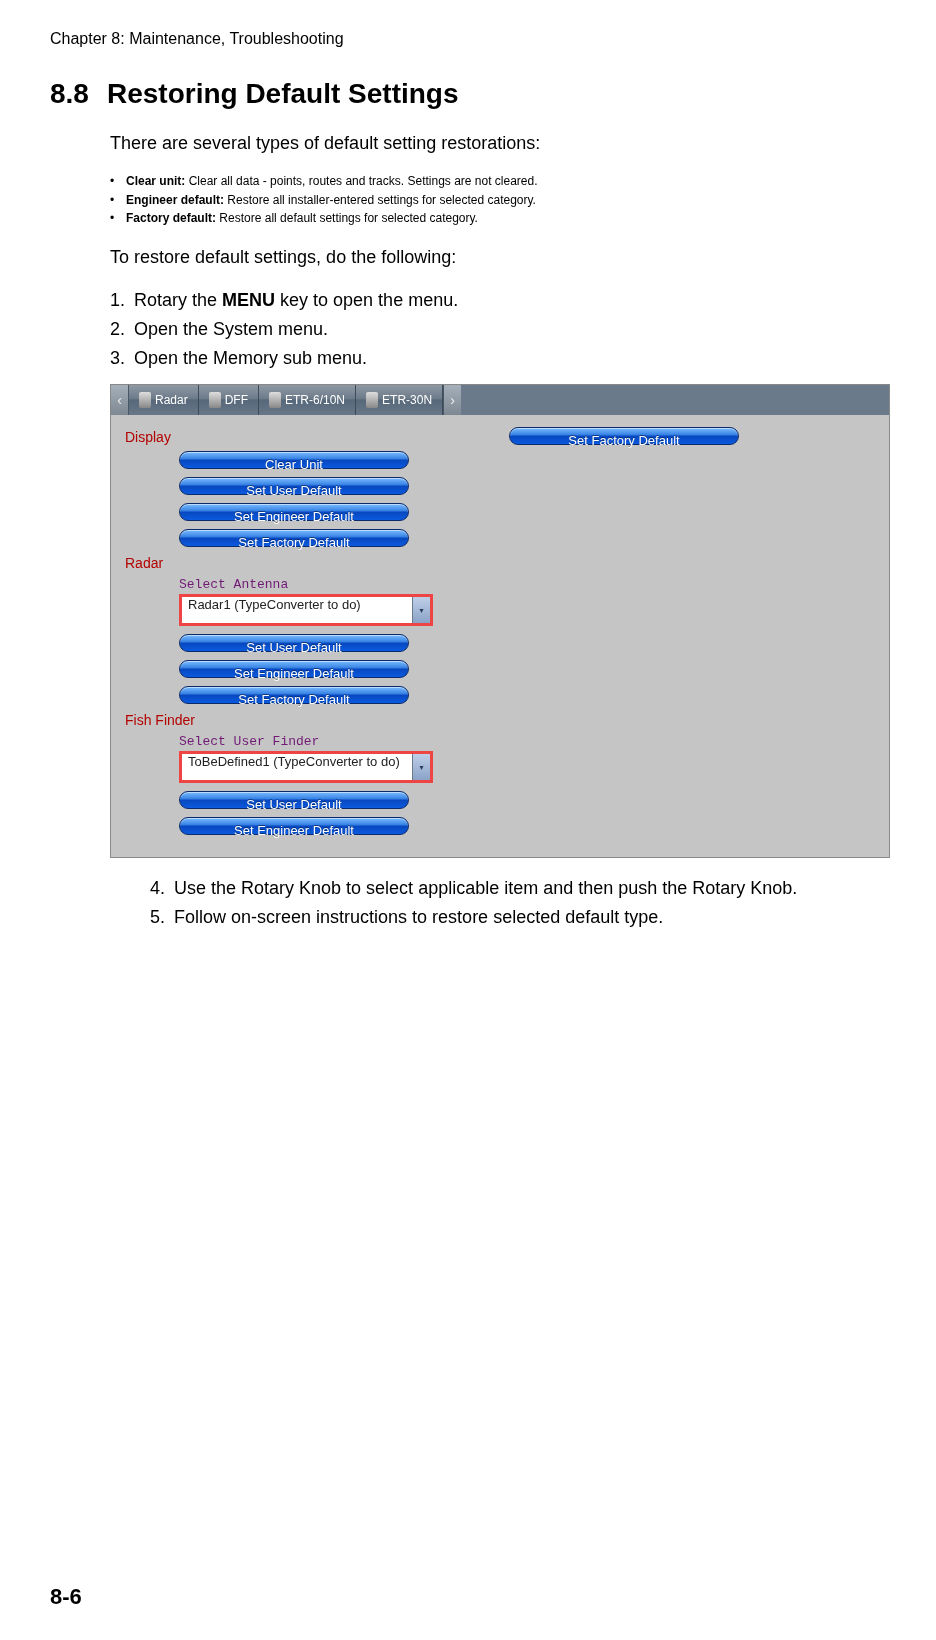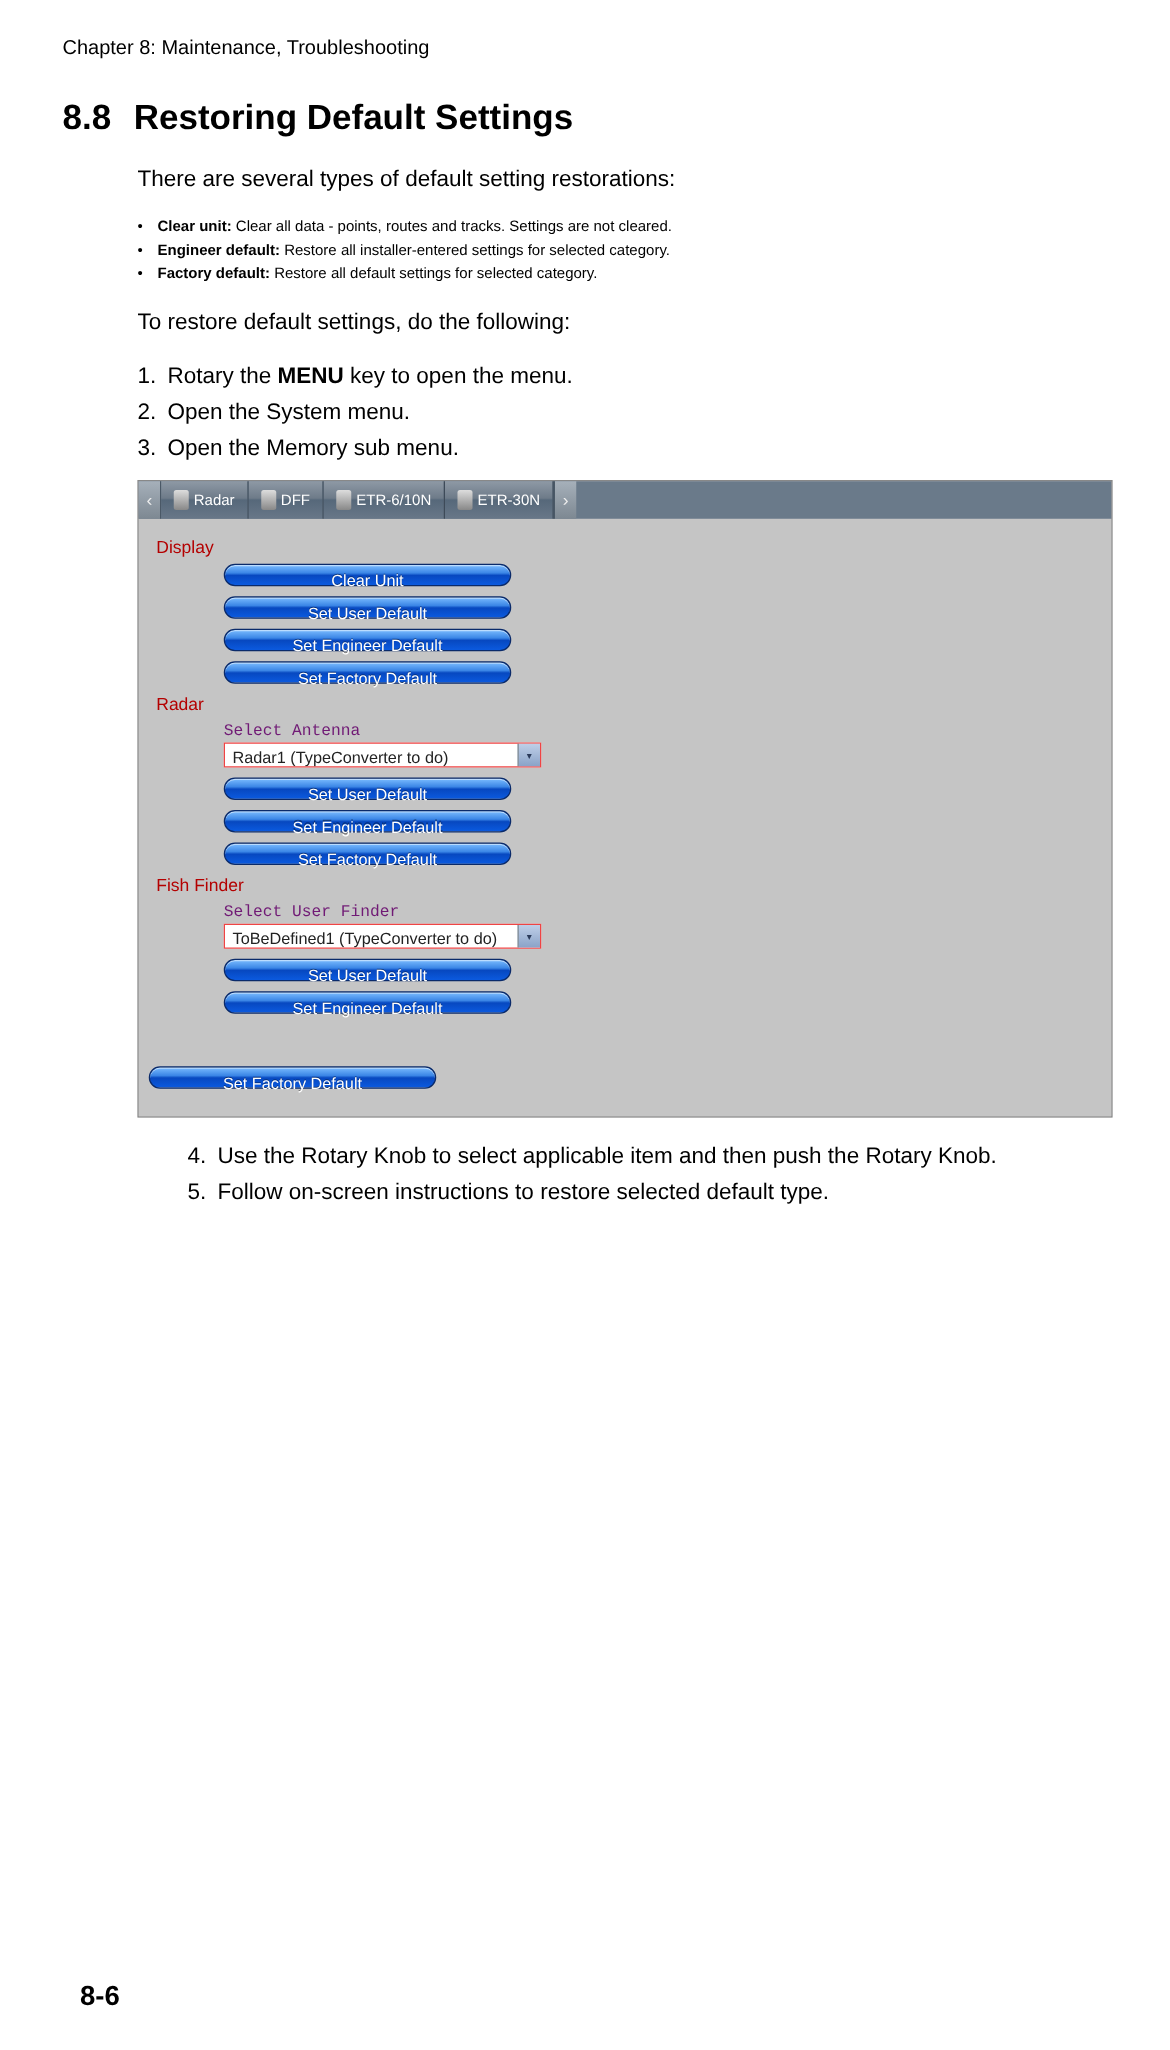--- a/index.html
+++ b/index.html
@@ -60,21 +60,21 @@
     counter-increment: step;
     content: counter(step) ".";
     position: absolute;
     left: 0;
   }
   .ol.start4 { counter-reset: step 3; margin-left: 100px; }
   .bold { font-weight: bold; }
   .page-num {
     position: absolute;
     bottom: 30px;
-    left: 64px;
+    left: 50px;
     font-size: 22px;
     font-weight: bold;
   }
 
   
   .ui-figure {
     margin: 8px 0 16px 60px;
     width: 780px;
     border: 1px solid #888;
     background: #c5c5c5;
@@ -115,21 +115,20 @@
   .tab.fill { flex:1; }
   .tab.active {
     background: linear-gradient(to bottom, #f2f2f2 0%, #e0e0e0 100%);
     color: #888;
   }
   .panel-body {
     background: #c5c5c5;
     padding: 8px 8px 14px 8px;
     display: flex;
     gap: 30px;
-    flex-direction: column;
   }
   .col { flex: 0 0 auto; }
   .col.left { width: 360px; }
   .col.right { padding-top: 4px; }
   .group-header {
     color: #b40000;
     font-size: 14px;
     margin: 6px 0 6px 6px;
   }
   .group-content { padding-left: 60px; margin-bottom: 6px; }
@@ -151,26 +150,26 @@
   }
   .field-label {
     font-size: 13px;
     color: #701a75;
     margin-bottom: 2px;
     font-family: Liberation Mono, monospace;
   }
   .dropdown {
     display: flex;
     width: 254px;
-    height: 20px;
+    height: 32px;
     background: #fff;
-    border: 1px solid #ef4444;
+    border: 3px solid #ef4444;
     font-size: 13px;
     color: #222;
-    align-items: flex-end;
+    align-items: flex-start;
     margin-bottom: 8px;
   }
   .dropdown span:first-child { flex:1; padding: 0 6px; white-space:nowrap; overflow:hidden; }
   .dd-arrow {
     width: 18px;
     height: 100%;
     background: linear-gradient(to bottom,#bfcfe8,#8aa3c8);
     border-left:1px solid #6a7a8a;
     display:flex;align-items:center;justify-content:center;
     color:#2a3a5a;

